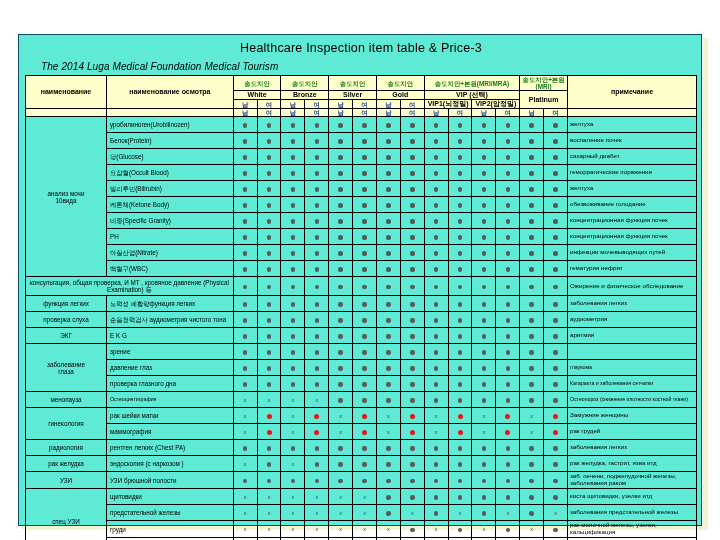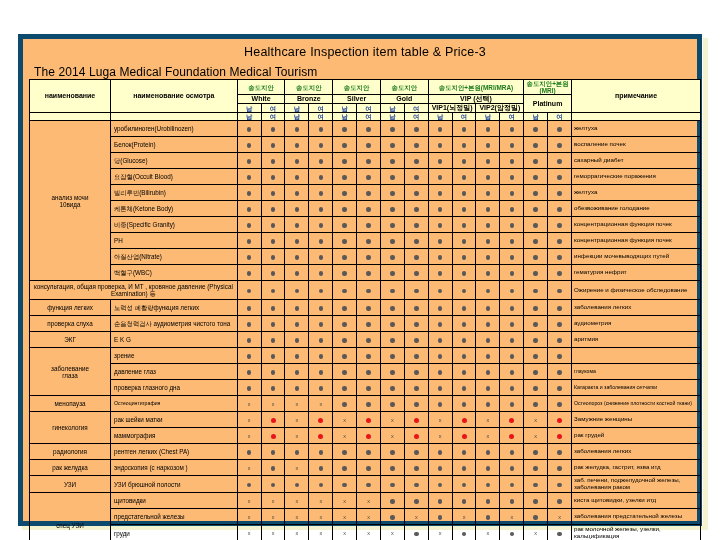--- a/index.html
+++ b/index.html
@@ -1,25 +1,25 @@
 <!DOCTYPE html>
 <html><head>
 <meta charset="utf-8">
 <style>
   html,body{margin:0;padding:0;background:#ffffff;}
   body{width:720px;height:540px;overflow:hidden;
        font-family:"Liberation Sans","DejaVu Sans",sans-serif;color:#000;}
   .page{position:relative;width:720px;height:540px;background:#fff;}
   .frame{position:absolute;left:18px;top:34px;width:684px;height:492px;
-         border:5px solid #0c4a6e;box-sizing:border-box;background:#fdba74;}
+         border:1px solid #0c4a6e;box-sizing:border-box;background:#5eead4;}
   .shadowbar{position:absolute;left:22px;top:525px;width:686px;height:5px;background:#f3f3cf;}
   .shadowbar2{position:absolute;left:703px;top:38px;width:5px;height:492px;background:#f3f3cf;}
   .title{position:absolute;left:0;top:6px;width:684px;text-align:center;
          font-size:12.5px;letter-spacing:.2px;}
-  .subtitle{position:absolute;left:11px;top:26px;font-size:12px;letter-spacing:.1px;}
+  .subtitle{position:absolute;left:22px;top:26px;font-size:10px;letter-spacing:.1px;font-style:italic;}
   table{position:absolute;left:6px;top:40px;border-collapse:collapse;
         table-layout:fixed;width:672px;}
   td,th{border:1px solid #000;font-weight:normal;padding:0;
         font-size:6.4px;line-height:1.12;vertical-align:middle;
         overflow:hidden;}
   .hd{background:#ffffcc;text-align:center;}
   .hd-green{color:#1a7a1a;font-weight:bold;font-size:6.4px;}
   .hd-black{color:#000;font-weight:bold;font-size:7px;}
   .hd-sex{color:#1a3c9c;font-weight:bold;font-size:6.4px;}
   .c-grp{text-align:center;vertical-align:middle;font-size:6.3px;padding:1px 2px;}

